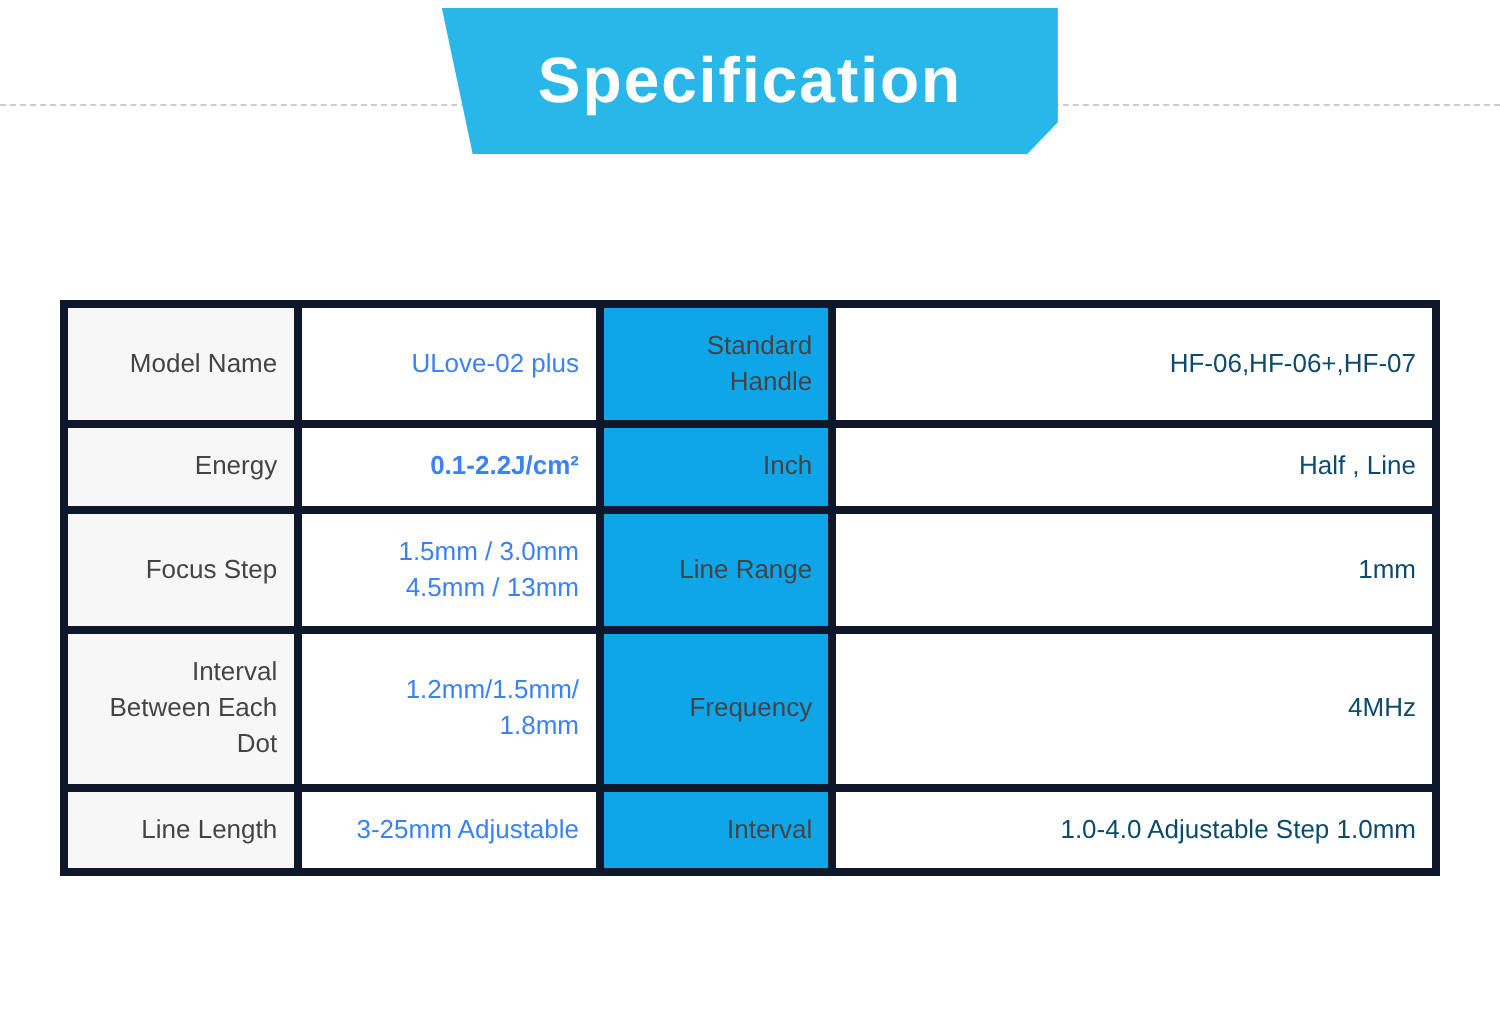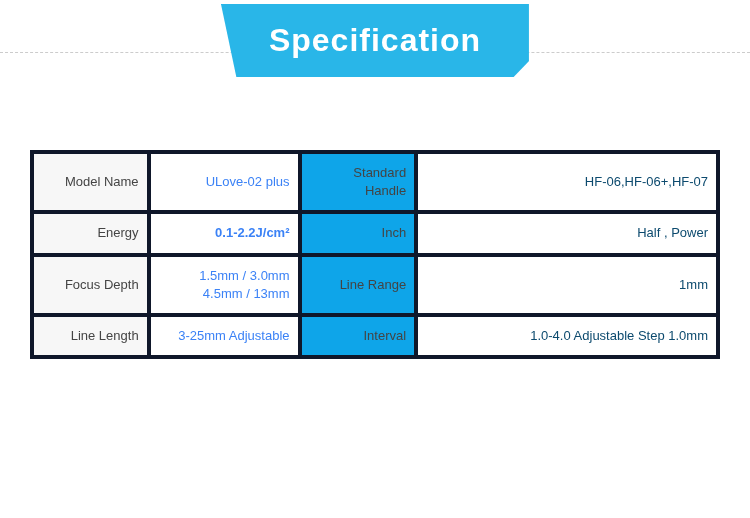--- a/index.html
+++ b/index.html
@@ -93,28 +93,35 @@
       <tr>
             <td class="col-label">Model Name</td>
             <td class="col-value" style="white-space: pre-line;">ULove-02 plus</td>
             <td class="col-label2">Standard Handle</td>
             <td class="col-value2">HF-06,HF-06+,HF-07</td>
           </tr>
           <tr>
             <td class="col-label">Energy</td>
             <td class="col-value" style="white-space: pre-line; font-weight: bold;">0.1-2.2J/cm²</td>
             <td class="col-label2">Inch</td>
-            <td class="col-value2">Half , Power</td>
+            <td class="col-value2">Half , Line</td>
           </tr>
           <tr>
-            <td class="col-label">Focus Depth</td>
+            <td class="col-label">Focus Step</td>
             <td class="col-value" style="white-space: pre-line;">1.5mm / 3.0mm
 4.5mm / 13mm</td>
             <td class="col-label2">Line Range</td>
             <td class="col-value2">1mm</td>
+          </tr>
+          <tr>
+            <td class="col-label">Interval Between Each Dot</td>
+            <td class="col-value" style="white-space: pre-line;">1.2mm/1.5mm/
+1.8mm</td>
+            <td class="col-label2">Frequency</td>
+            <td class="col-value2">4MHz</td>
           </tr>
           <tr>
             <td class="col-label">Line Length</td>
             <td class="col-value" style="white-space: pre-line;">3-25mm  Adjustable</td>
             <td class="col-label2">Interval</td>
             <td class="col-value2">1.0-4.0 Adjustable Step 1.0mm</td>
           </tr>
         </tbody>
     </table>
   </div>

